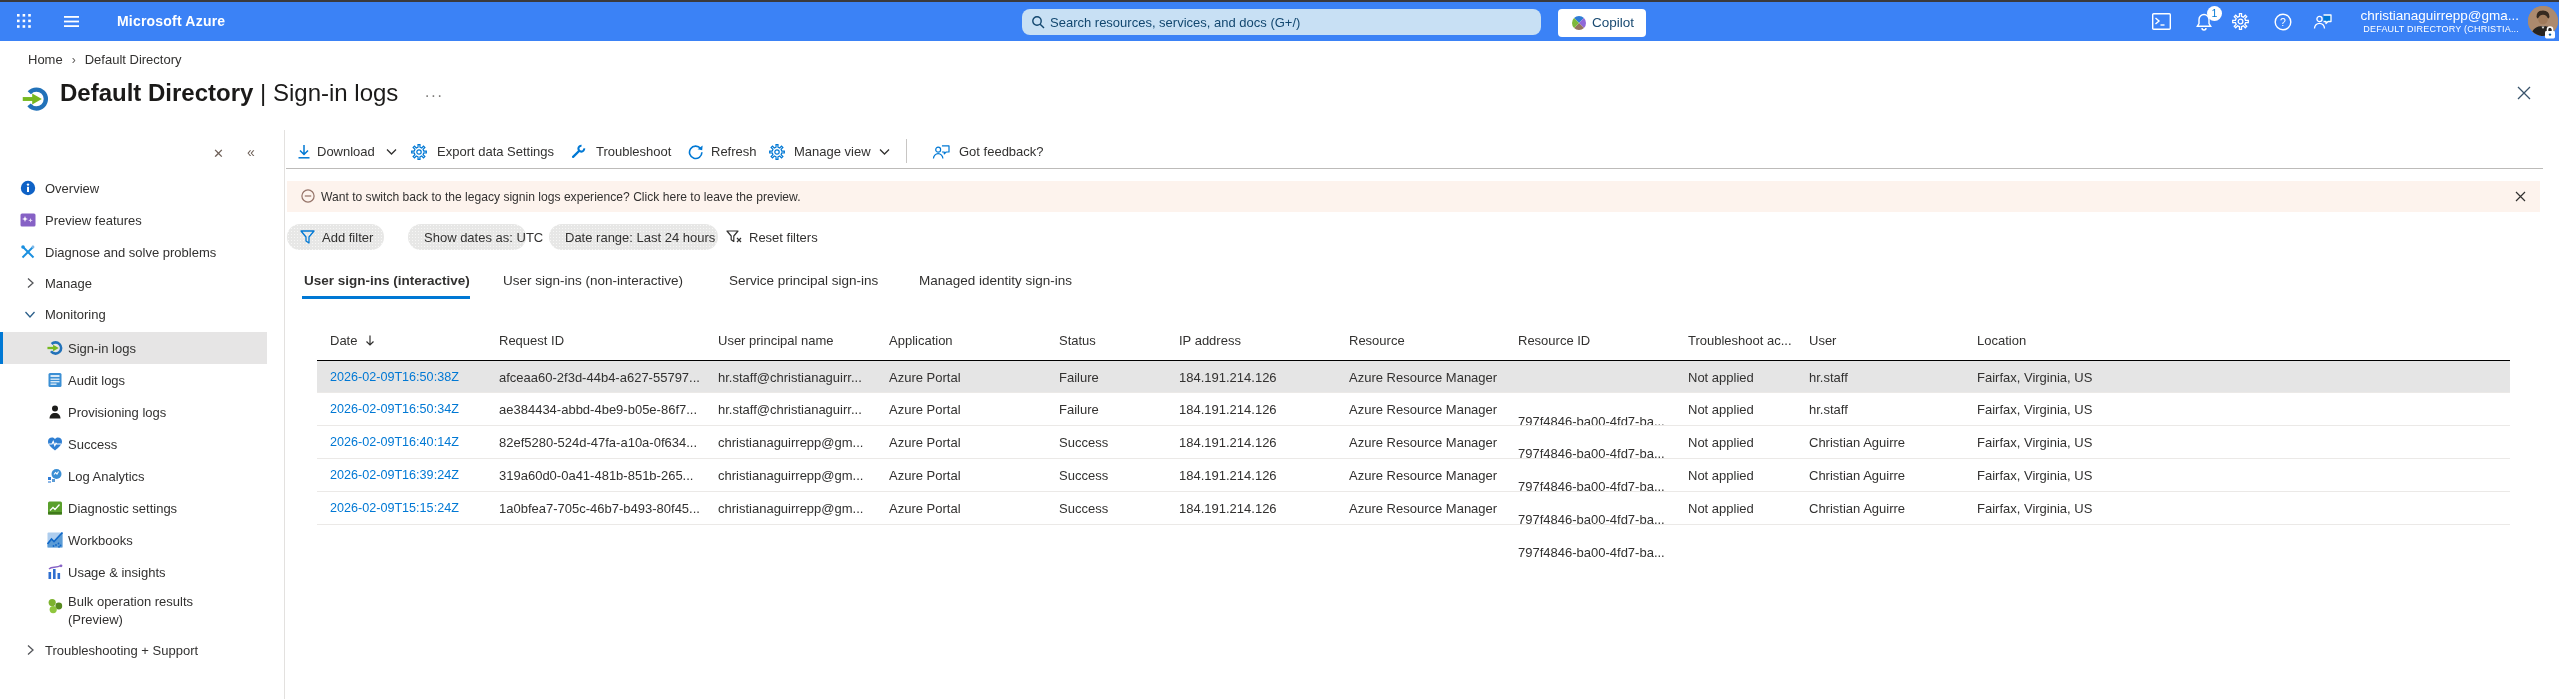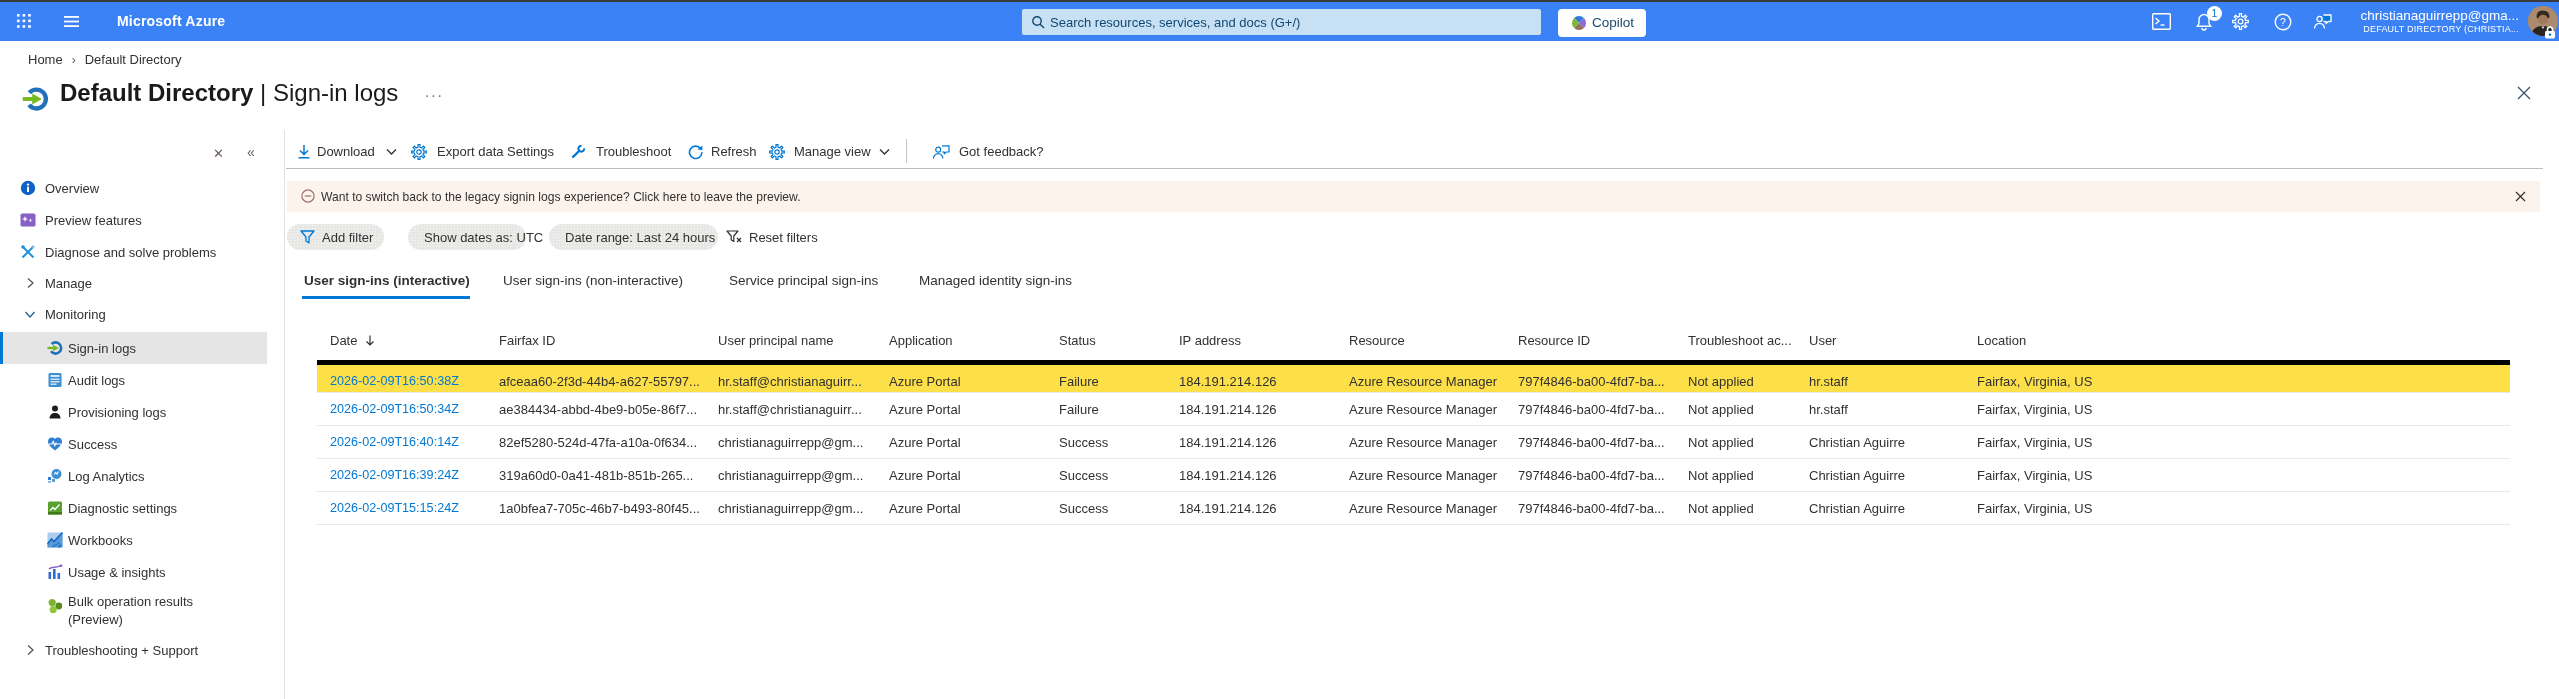--- a/index.html
+++ b/index.html
@@ -6,21 +6,21 @@
 html,body { width:2559px; height:699px; overflow:hidden; }
 body { font-family:"Liberation Sans",sans-serif; background:#fff; color:#323130; position:relative; }
 svg { display:block; }
 
 
 #topline { position:absolute; left:0; top:0; width:2559px; height:2px; background:#3a393c; }
 #topbar { position:absolute; left:0; top:2px; width:2559px; height:39px; background:#3b82f6; }
 #topbar .waffle { position:absolute; left:17px; top:12px; }
 #topbar .burger { position:absolute; left:64px; top:14px; }
 #topbar .brand { position:absolute; left:117px; top:11px; font-size:14px; font-weight:bold; color:#fff; letter-spacing:0.2px; }
-#searchbox { position:absolute; left:1022px; top:7px; width:519px; height:26px; background:#c8e0f4; border-radius:2px; }
+#searchbox { position:absolute; left:1022px; top:7px; width:519px; height:26px; background:#c8e0f4; border-radius:8px; }
 #searchbox .ph { position:absolute; left:28px; top:6px; font-size:13px; color:#12476f; }
 #searchbox svg { position:absolute; left:9px; top:6px; }
 #copilot { position:absolute; left:1558px; top:7px; width:88px; height:28px; background:#fff; border-radius:4px; }
 #copilot .t { position:absolute; left:34px; top:6px; font-size:13.5px; color:#194a71; }
 #copilot svg { position:absolute; left:13px; top:6px; }
 .topicon { position:absolute; top:11px; }
 #acct { position:absolute; right:40px; top:5px; text-align:right; color:#fff; }
 #acct .l1 { font-size:13.5px; line-height:17px; }
 #acct .l2 { font-size:9px; line-height:11px; letter-spacing:0.2px; }
 #avatar { position:absolute; left:2528px; top:4px; width:30px; height:30px; border-radius:50%; overflow:hidden; background:#a8876e; }
@@ -67,26 +67,26 @@
 
 
 .tab { position:absolute; top:273px; font-size:13.5px; color:#323130; white-space:nowrap; }
 #tab-underline { position:absolute; left:302px; top:296px; width:168px; height:3px; background:#0078d4; }
 
 
 #thead { position:absolute; left:286px; top:325px; width:2257px; height:35px; font-size:13px; color:#323130; }
 #thead span { position:absolute; top:8px; white-space:nowrap; }
 #tbody { position:absolute; left:317px; top:360px; width:2193px; }
 .trow { position:relative; width:2193px; height:33px; border-bottom:1px solid #ebe9e7; font-size:13px; color:#323130; }
-.trow:first-child { background:#fde047; border-top:5px solid #000000;}
+.trow:first-child { background:#e5e5e5; border-top:1px solid #000000;}
 .trow span { position:absolute; top:9px; white-space:nowrap; }
 .trow .c0 { color:#0078d4; font-size:12.6px; }
 
 #thead .c0{left:44px;} #thead .c1{left:213px;} #thead .c2{left:432px;} #thead .c3{left:603px;} #thead .c4{left:773px;} #thead .c5{left:893px;} #thead .c6{left:1063px;} #thead .c7{left:1232px;} #thead .c8{left:1402px;} #thead .c9{left:1523px;} #thead .c10{left:1691px;}
-.trow .c0{left:13px;} .trow .c1{left:182px;} .trow .c2{left:401px;} .trow .c3{left:572px;} .trow .c4{left:742px;} .trow .c5{left:862px;} .trow .c6{left:1032px;} .trow .c7{left:1201px;} .trow .c8{left:1371px;} .trow .c9{left:1492px;} .trow .c10{left:1660px;}
+.trow .c0{left:13px;} .trow .c1{left:182px;} .trow .c2{left:401px;} .trow .c3{left:572px;} .trow .c4{left:742px;} .trow .c5{left:862px;} .trow .c6{left:1032px;} .trow .c7{left:1201px;margin-top:44px;} .trow .c8{left:1371px;} .trow .c9{left:1492px;} .trow .c10{left:1660px;}
 </style>
 </head>
 <body>
 <div id="topline"></div>
 <div id="topbar">
   <svg class="waffle" width="14" height="14">
       <g fill="#fff">
         <rect x="0" y="0" width="2.6" height="2.6"></rect>
         <rect x="5.6" y="0" width="2.6" height="2.6"></rect>
         <rect x="11.2" y="0" width="2.6" height="2.6"></rect>
@@ -403,21 +403,21 @@
 <div class="tab" style="left:304px; font-weight:bold;">User sign-ins (interactive)</div>
 <div class="tab" style="left:503px;">User sign-ins (non-interactive)</div>
 <div class="tab" style="left:729px;">Service principal sign-ins</div>
 <div class="tab" style="left:919px;">Managed identity sign-ins</div>
 <div id="tab-underline"></div>
 
 <div id="thead">
   <span class="c0">Date&nbsp; <svg width="10" height="11" viewBox="0 0 10 11" style="display:inline-block; vertical-align:-1px;">
         <path d="M5 0.5 v9 M1.5 6.5 L5 10 L8.5 6.5" fill="none" stroke="#323130" stroke-width="1.2"></path>
       </svg></span>
-  <span class="c1">Fairfax ID</span>
+  <span class="c1">Request ID</span>
   <span class="c2">User principal name</span>
   <span class="c3">Application</span>
   <span class="c4">Status</span>
   <span class="c5">IP address</span>
   <span class="c6">Resource</span>
   <span class="c7">Resource ID</span>
   <span class="c8">Troubleshoot ac...</span>
   <span class="c9">User</span>
   <span class="c10">Location</span>
 </div>

